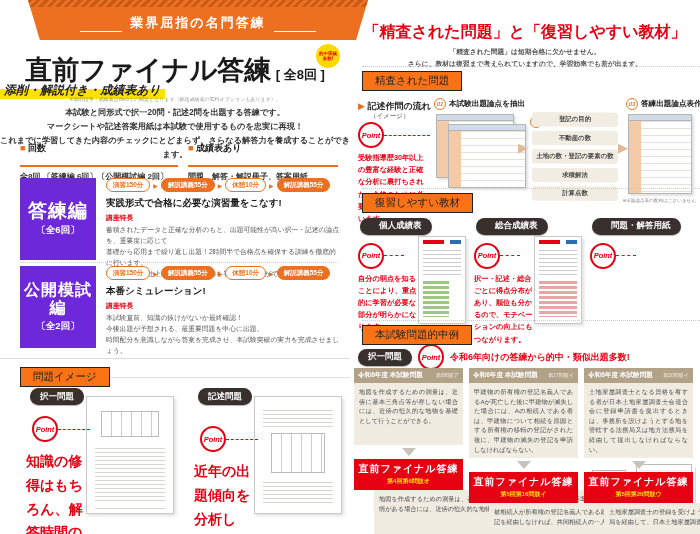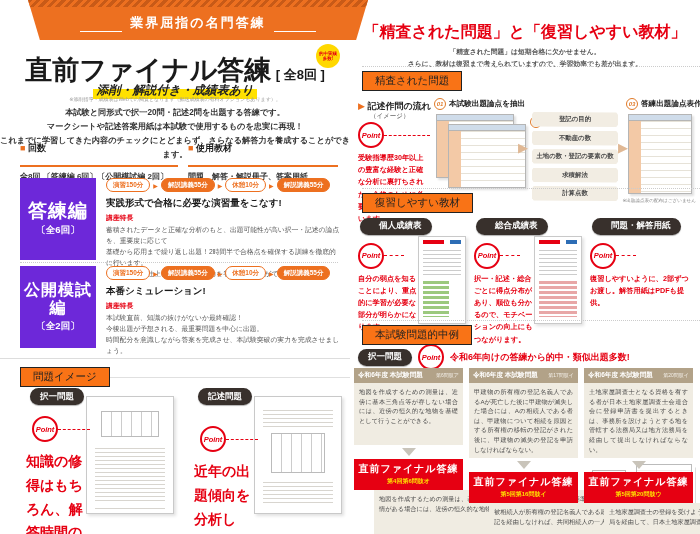--- a/index.html
+++ b/index.html
@@ -16,21 +16,21 @@
   .banner-row { position:absolute; top:14px; left:0; right:0; display:flex; align-items:flex-end; justify-content:center; gap:8px; }
   .banner-line { width:42px; height:0; border-top:1px solid #fff; }
   .banner-text { color:#fff; font-weight:bold; font-size:13px; letter-spacing:2px; }
 
   .title-row { position:absolute; top:52px; left:0; width:350px; text-align:center; white-space:nowrap; }
   .main-title { font-size:27px; font-weight:bold; color:#1a1a1a; letter-spacing:0px; }
   .title-count { font-size:13px; font-weight:bold; color:#1a1a1a; }
   .round-badge { position:absolute; top:44px; left:316px; width:24px; height:24px; border-radius:50%;
             background:#ffd800; color:#e60012; font-size:4.5px; font-weight:bold; display:flex;
             flex-direction:column; align-items:center; justify-content:center; line-height:1.2; text-align:center; }
-  .subtitle { position:absolute; top:80px; left:0; width:350px; text-align:center; }
+  .subtitle { position:absolute; top:80px; left:0; width:350px; text-align:left; }
   .subtitle span { display:inline-block; font-size:12px; font-weight:bold; font-style:italic;
             background:linear-gradient(transparent 40%,#ffe100 40%); padding:0 4px; }
   .fineprint { position:absolute; top:96px; left:0; width:350px; text-align:center; font-size:5px; color:#999; }
   .intro { position:absolute; top:106px; left:0; width:350px; text-align:center; font-size:8.2px;
             font-weight:bold; color:#333; line-height:1.7; }
 
   .info-col { position:absolute; width:158px; }
   .info-head { font-size:9px; font-weight:bold; color:#1a1a1a; border-bottom:2px solid #ed7020; padding-bottom:10px; }
   .info-head .sq { color:#ed7020; }
   .info-val { font-size:8px; color:#333; margin-top:4px; font-weight:bold; }
@@ -181,21 +181,21 @@
     <div>本試験と同形式で択一20問・記述2問を出題する答練です。</div>
     <div>マークシートや記述答案用紙は本試験で使用するものを忠実に再現！</div>
     <div>これまでに学習してきた内容のチェックにとどまらず、さらなる解答力を養成することができます。</div>
   </div>
 
   <div class="info-col" id="info1">
     <div class="info-head"><span class="sq">■ </span><span>回数</span></div>
     <div class="info-val">全8回 〔答練編 6回〕〔公開模試編 2回〕</div>
   </div>
   <div class="info-col" id="info2">
-    <div class="info-head"><span class="sq">■ </span><span>使用教材</span></div>
+    <div class="info-head"><span class="sq">■ </span><span>成績表あり</span></div>
     <div class="info-val">問題、解答・解説冊子、答案用紙</div>
   </div>
 
   <div class="course" id="course0">
     <div class="course-box">
       <div class="course-name">答練編</div>
       <div class="course-count">〔全6回〕</div>
     </div>
     <div class="course-body">
       <div class="pills">
@@ -369,21 +369,20 @@
         <div class="red-rows"></div>
     </div>
   </div>
 
   <div class="rev-col" id="rev2">
     <span class="dark-badge rev-badge">問題・解答用紙</span>
     <div class="rev-point">
       <div class="point">Point</div>
       <div class="point-line"></div>
     </div>
-    <div class="red-note rev-text" style="width:102px;">復習しやすいように、2部ずつお渡し。解答用紙はPDFも提供。</div>
     <div class="paper-stack" id="ps0"></div>
     <div class="paper-stack" id="ps1"></div>
   </div>
 
   <div class="header-wrap" id="hitHdr">
     <div class="rule-r"></div>
     <span class="box-header">本試験問題的中例</span>
   </div>
 
   <div class="hit-row">

